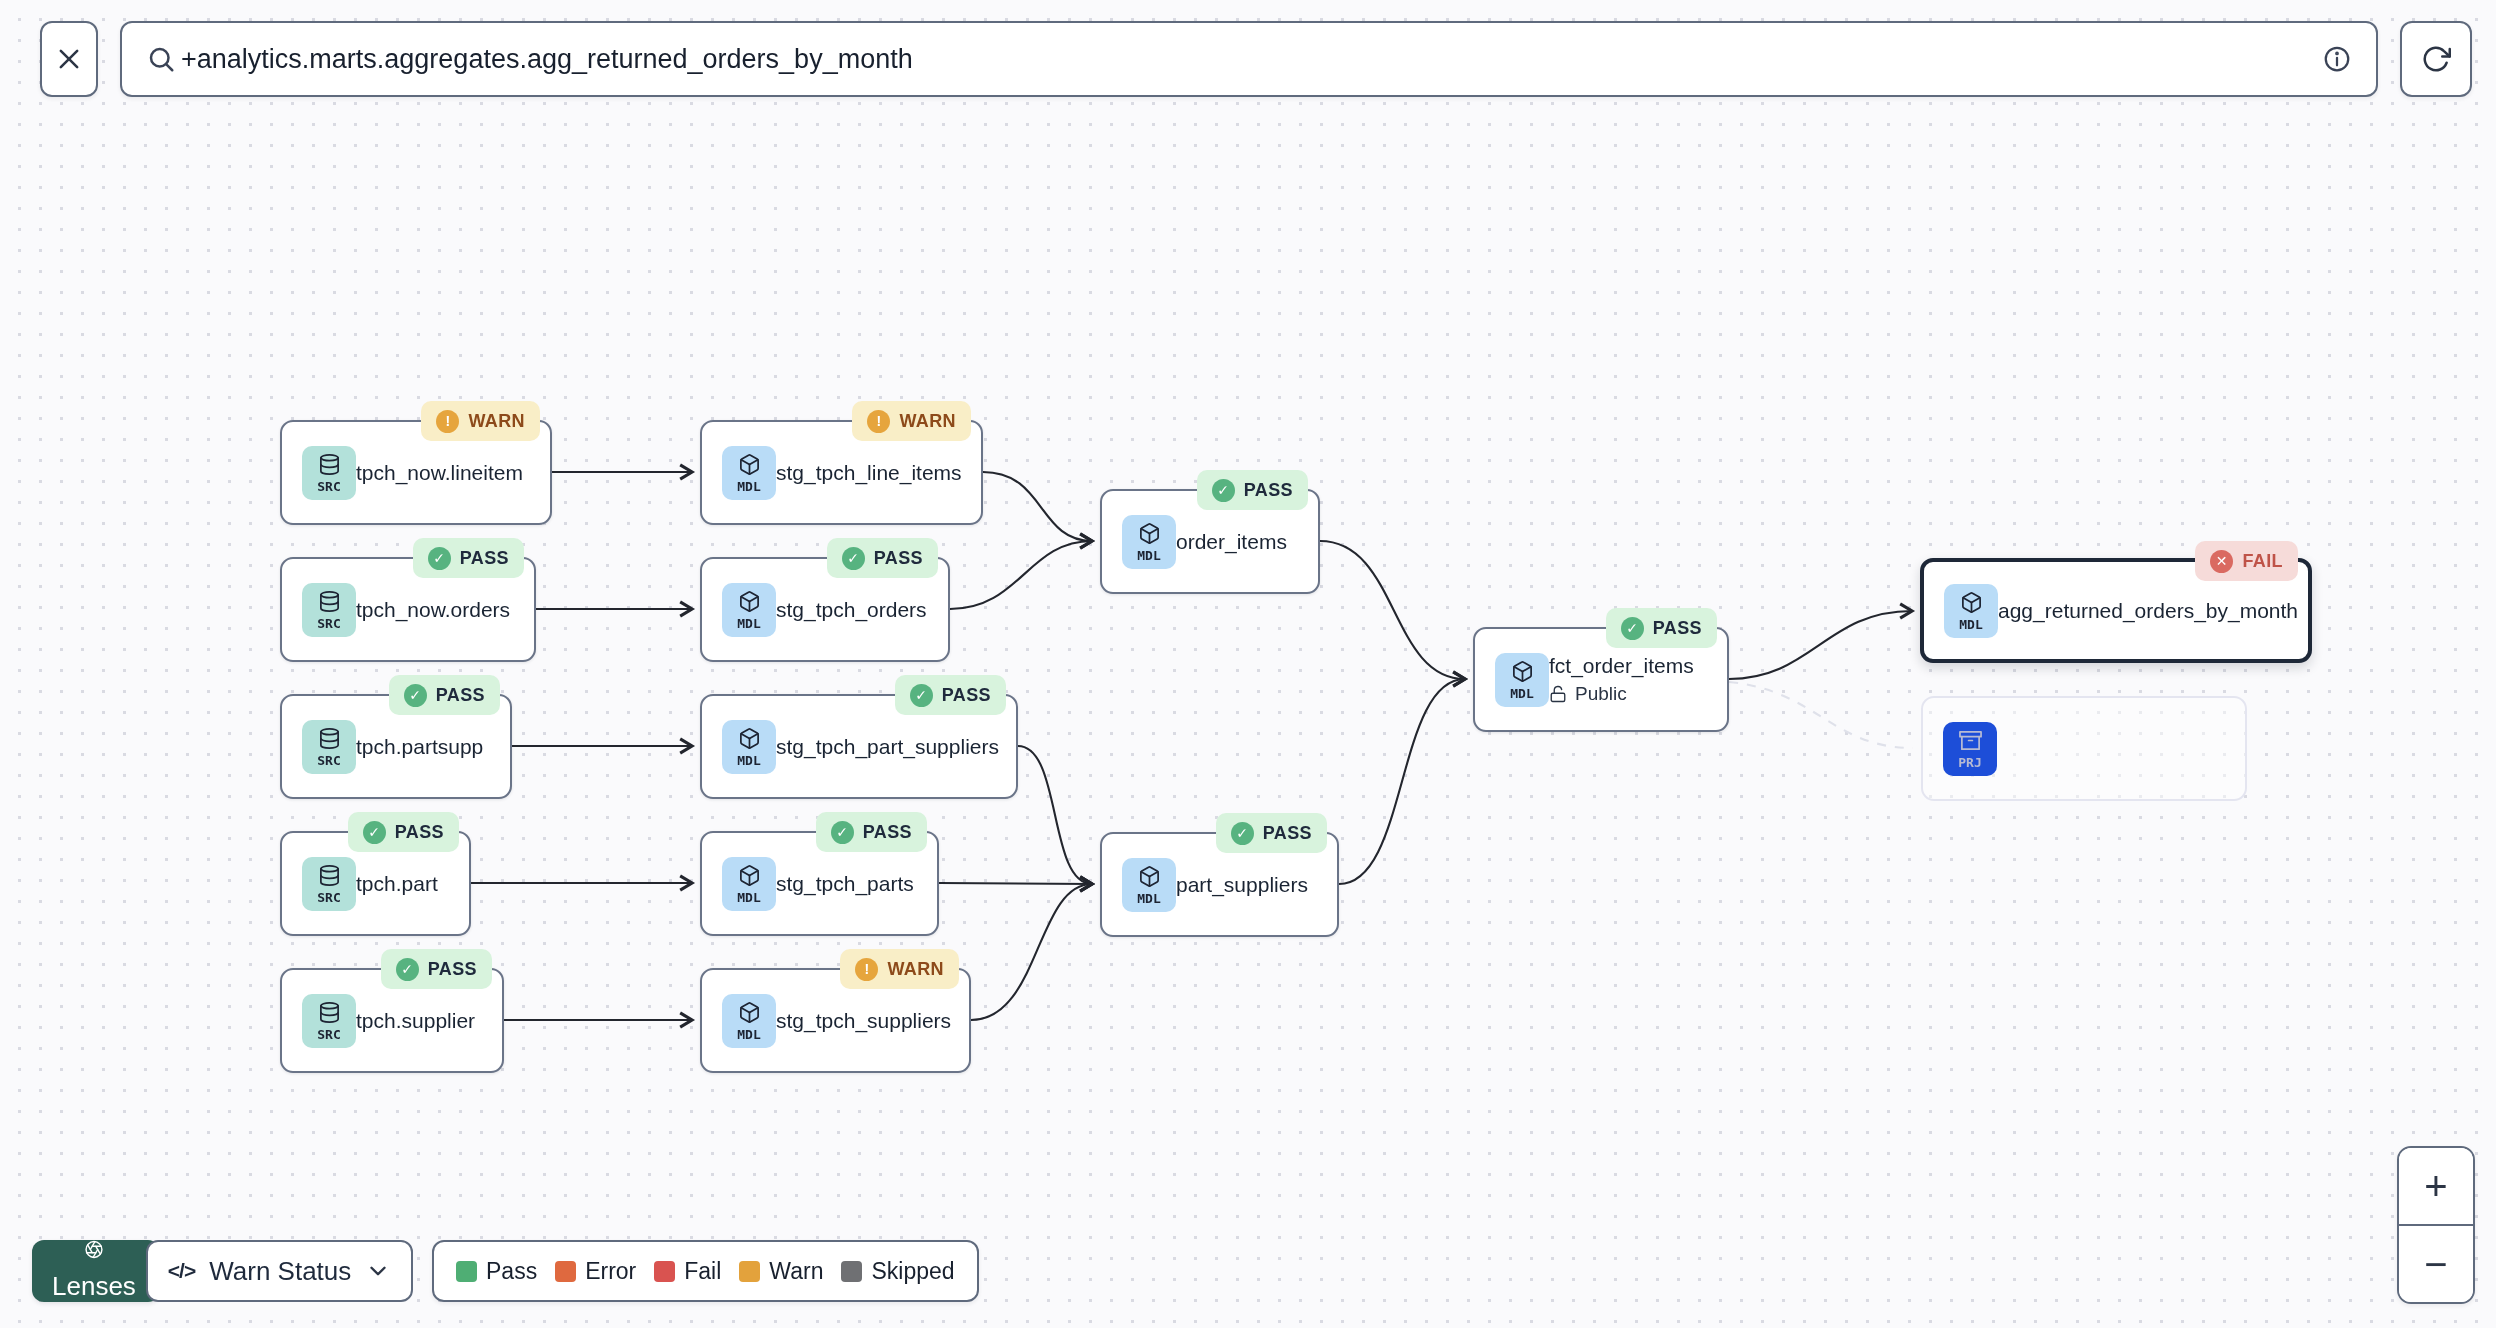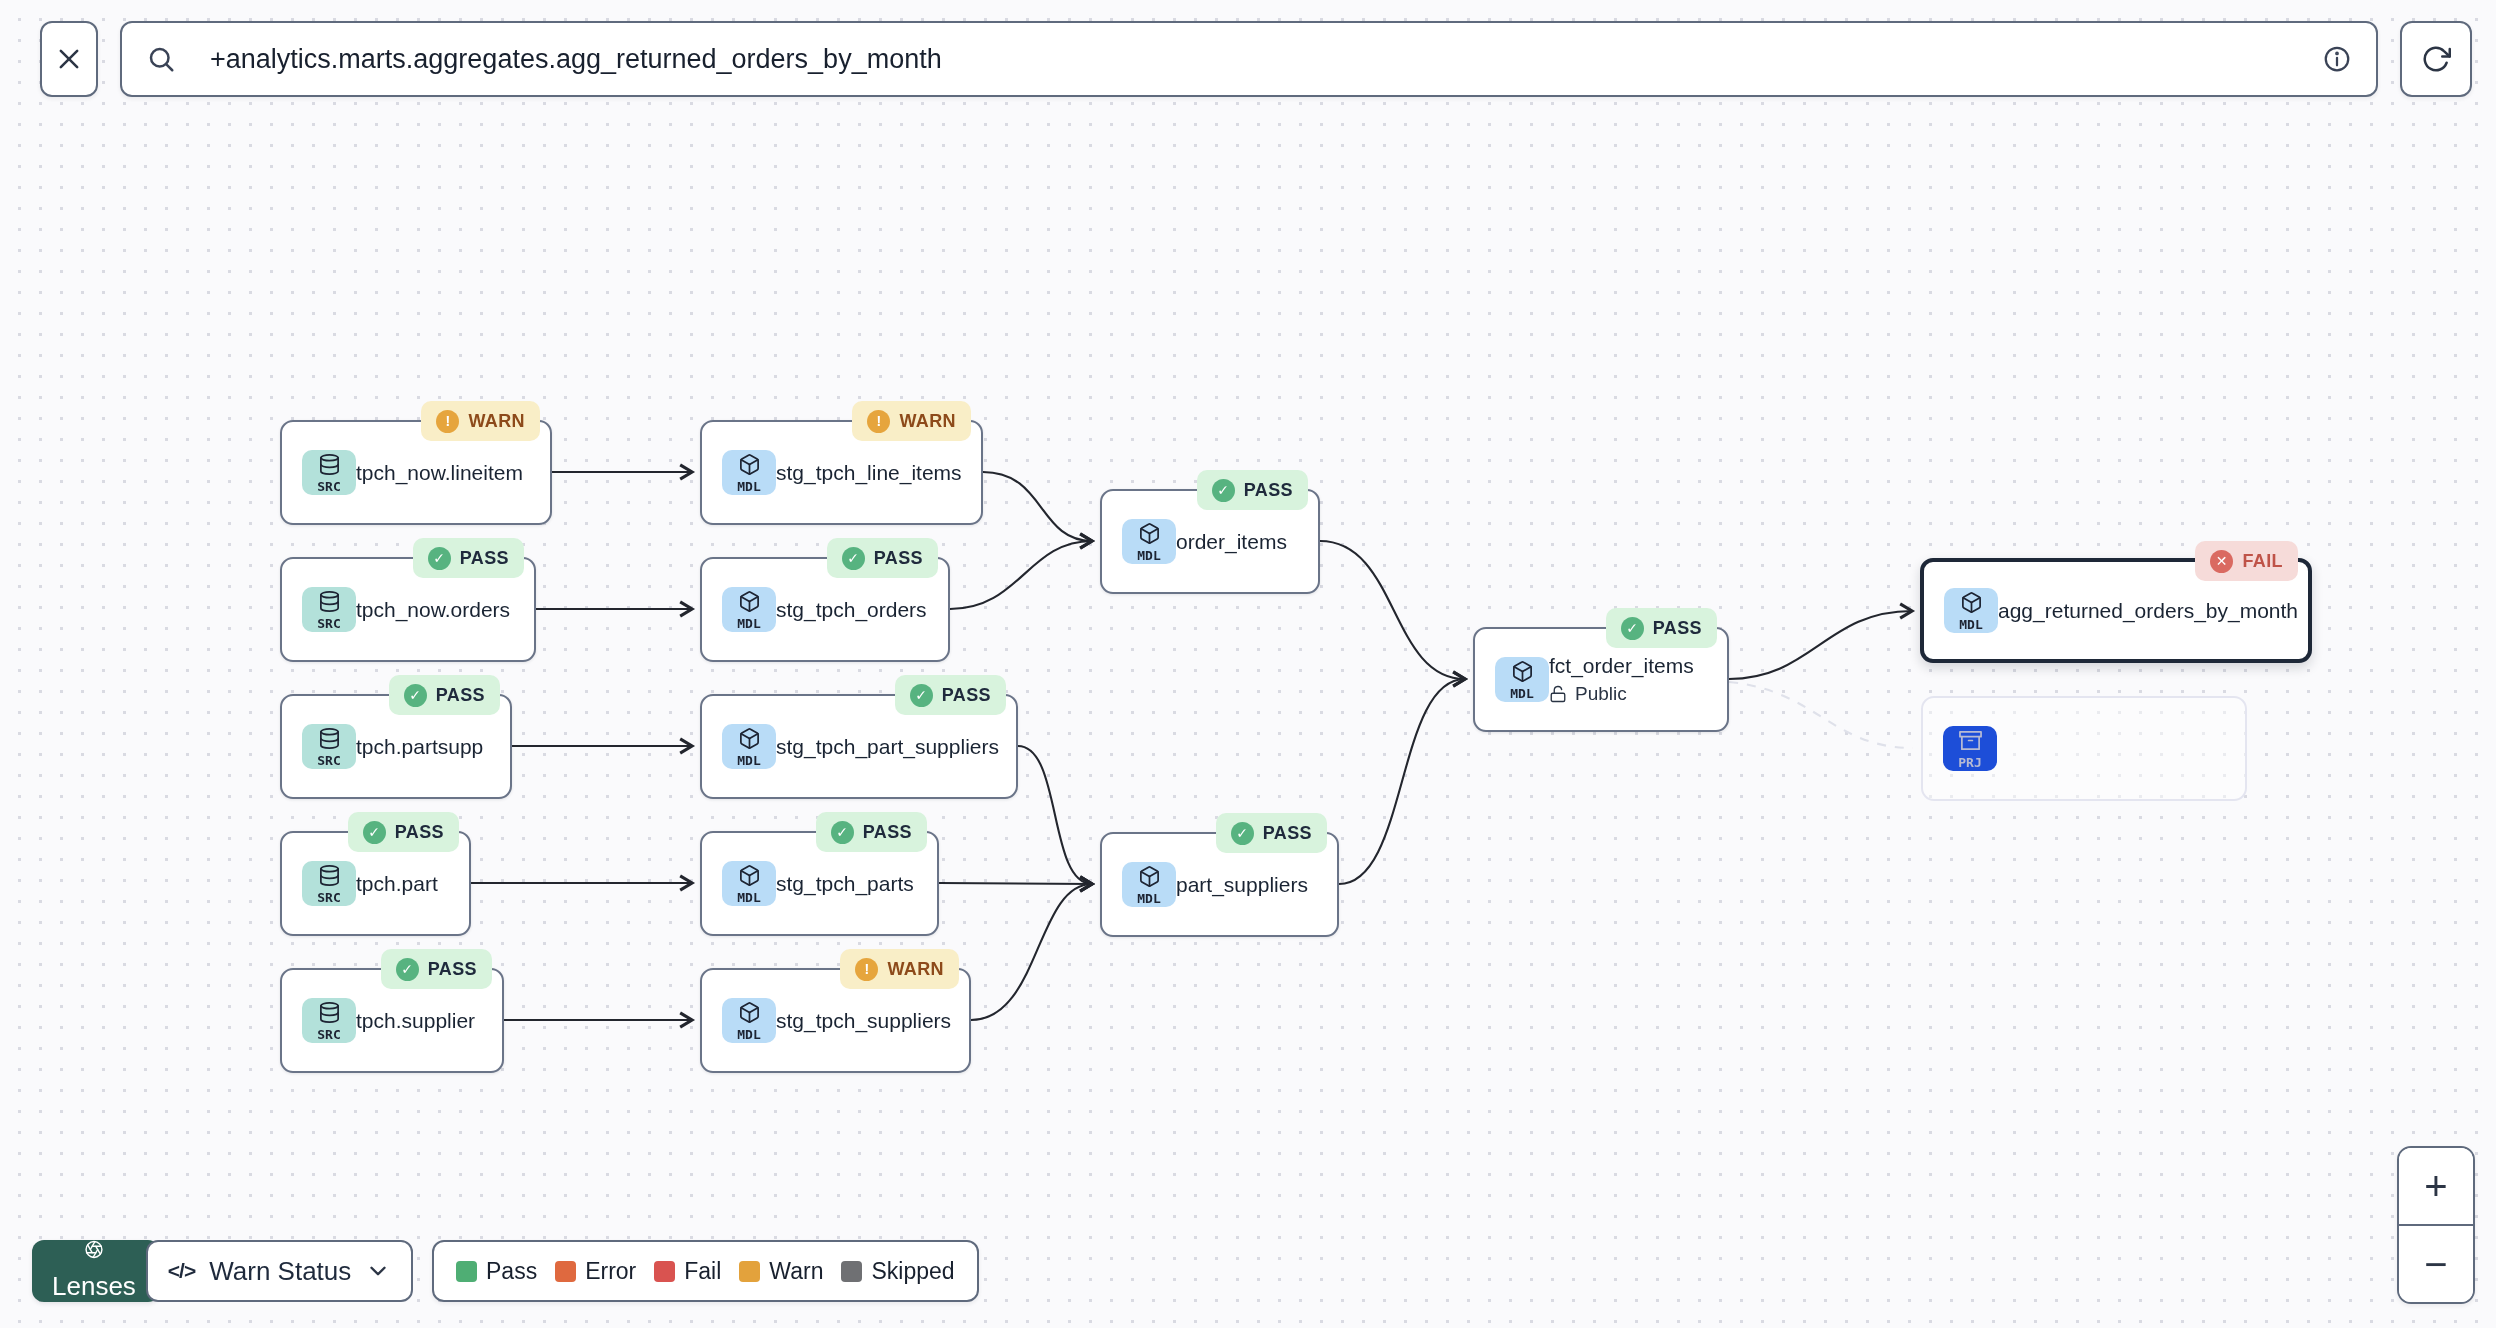--- a/index.html
+++ b/index.html
@@ -16,30 +16,30 @@
   #nodes{position:absolute;inset:0;z-index:2;}
 
   
   .topbar{position:absolute;left:40px;right:24px;top:21px;height:76px;display:flex;gap:22px;z-index:5;}
   .tbtn{box-sizing:border-box;height:100%;background:#fff;border:2.5px solid #5f6a7d;border-radius:12px;
         display:flex;align-items:center;justify-content:center;box-shadow:0 2px 4px rgba(25,30,45,.07);cursor:pointer;}
   .tbtn svg{stroke:#2c3545;}
   .close-btn{width:58px;}
   .crumb-btn{padding:0 26px;font-size:26px;color:#1f2a3c;white-space:nowrap;}
   .search-box{flex:1;box-sizing:border-box;height:100%;background:#fff;border:2.5px solid #5f6a7d;border-radius:12px;
-        display:flex;align-items:center;gap:34px;padding:0 24px;box-shadow:0 2px 4px rgba(25,30,45,.07);}
+        display:flex;align-items:center;gap:5px;padding:0 24px;box-shadow:0 2px 4px rgba(25,30,45,.07);}
   .search-box .query{flex:1;font-size:27px;color:#18202e;white-space:nowrap;overflow:hidden;}
   .refresh-btn{width:72px;}
 
   
   .node{position:absolute;box-sizing:border-box;height:105px;background:#fff;border:2px solid #6a7488;border-radius:13px;
         display:flex;align-items:center;padding:0 14px 0 20px;box-shadow:0 1px 3px rgba(20,25,40,.10);cursor:pointer;}
   .node.selected{border:4px solid #1e2838;box-shadow:0 5px 12px rgba(20,25,40,.16);}
   .node.ghost{background:rgba(255,255,255,.45);border:2px solid #e4e5f0;box-shadow:none;}
-  .chip{width:54px;height:45px;border-radius:10px;flex:none;display:flex;flex-direction:column;align-items:center;justify-content:center;gap:4px;}
+  .chip{width:54px;height:54px;border-radius:10px;flex:none;display:flex;flex-direction:column;align-items:center;justify-content:center;gap:4px;}
   .chip svg{width:23px;height:23px;stroke:#1d2433;}
   .chip .ct{font-family:"DejaVu Sans Mono",monospace;font-size:13px;font-weight:700;color:#1d2433;line-height:1;}
   .node.ghost .chip svg{stroke:#b7bbd3;}
   .node.ghost .chip .ct{color:#b7bbd3;}
   .labels{display:flex;flex-direction:column;gap:5px;}
   .nlabel{font-size:21px;color:#1a2433;white-space:nowrap;}
   .nsub{display:flex;align-items:center;gap:8px;font-size:19px;color:#2a3444;white-space:nowrap;}
   .nsub svg{stroke:#2a3444;}
   .ghost .gl1{font-size:20px;color:#c6c9d9;white-space:nowrap;}
   .ghost .gl2{font-size:23px;color:#bfc3d6;white-space:nowrap;}

